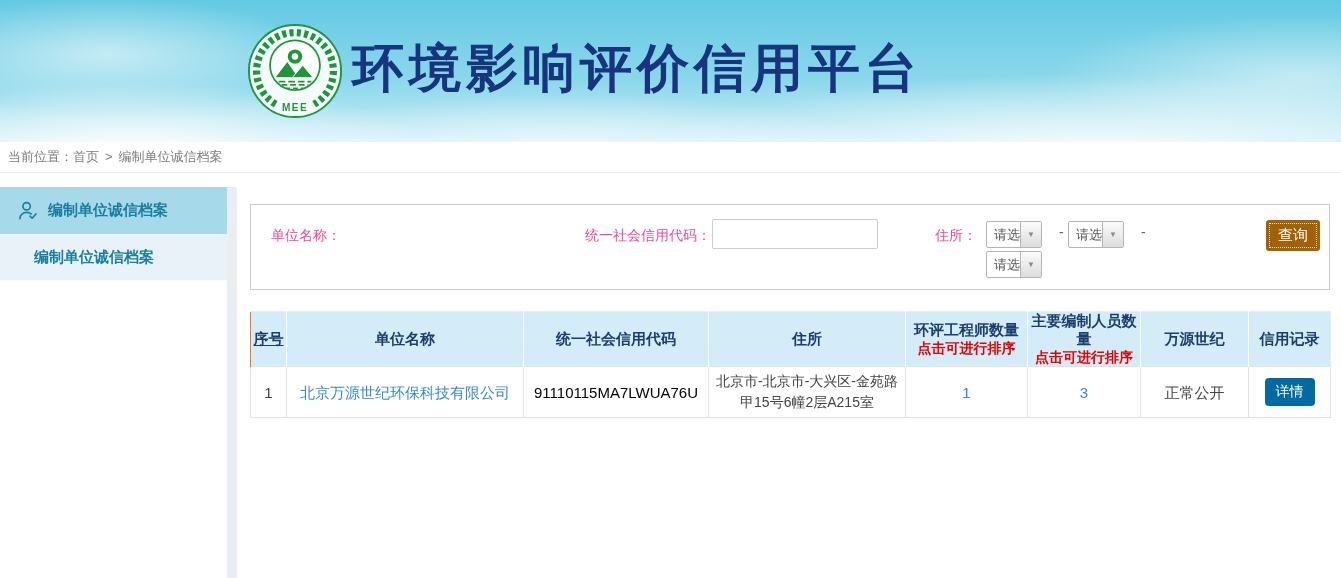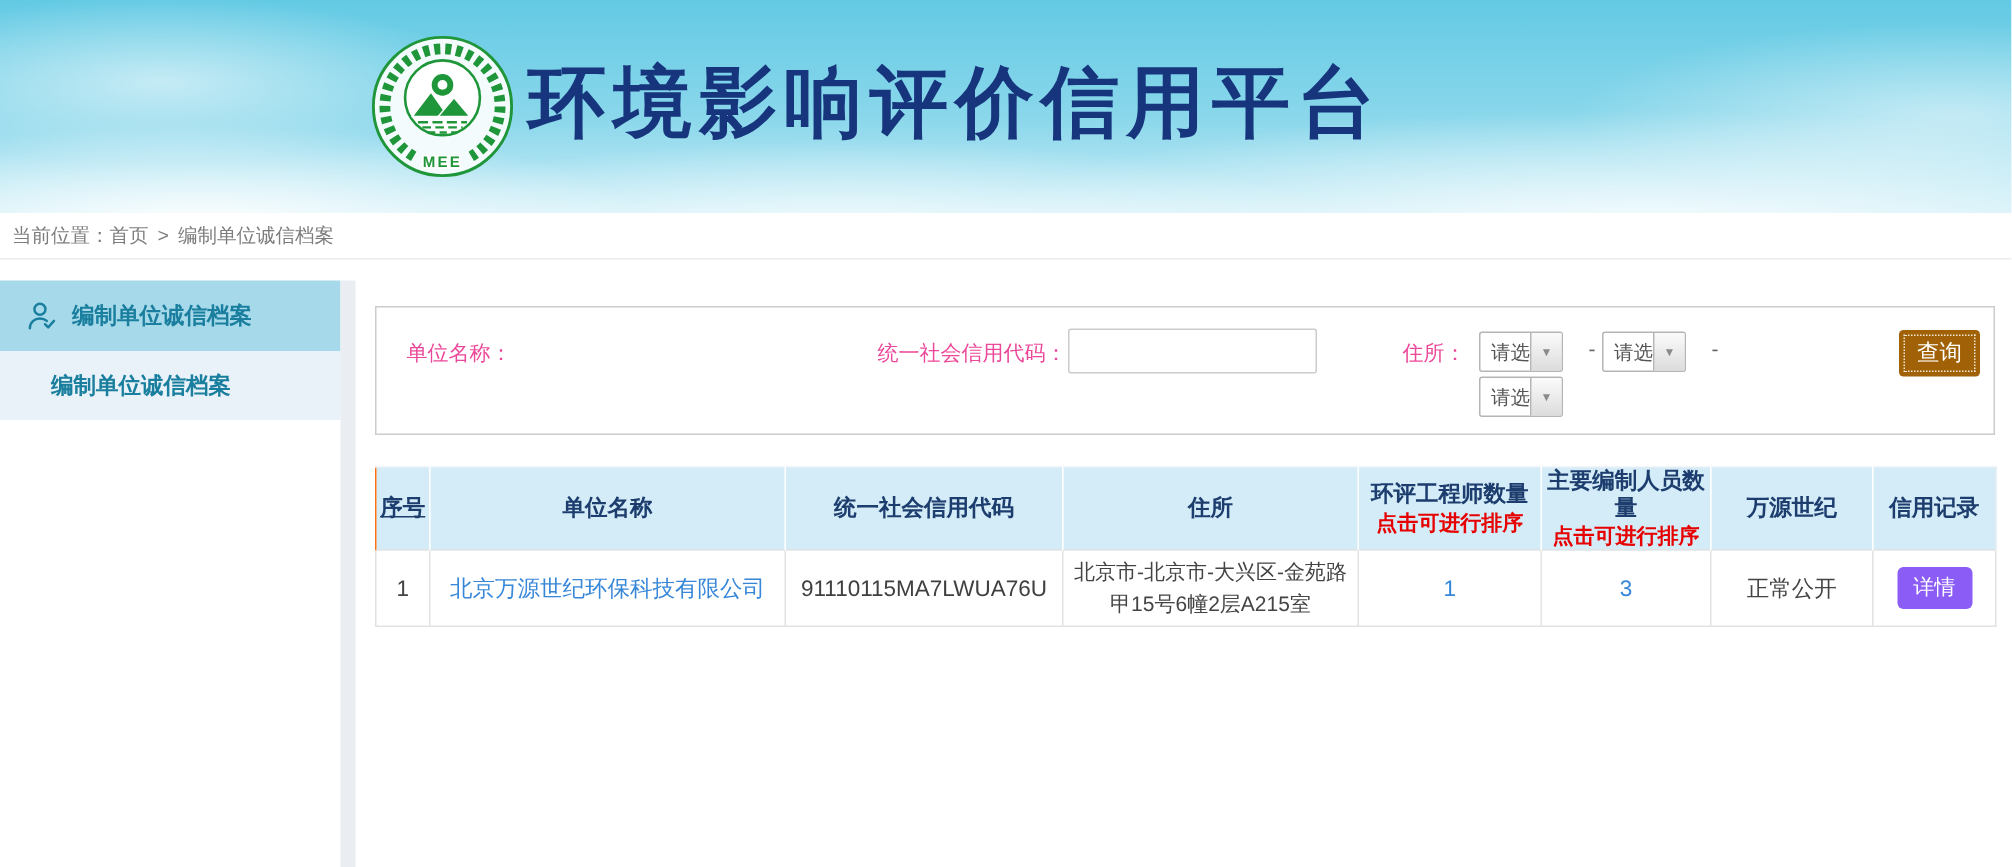--- a/index.html
+++ b/index.html
@@ -98,25 +98,25 @@
     border-top:1px solid #e3edf3;line-height:18px;
   }
   .results thead th:first-child{border-left:1px solid #f97316;text-decoration:underline;}
   .results thead th:last-child{border-right:1px solid #e3edf3;}
   .results thead th.sortable{cursor:pointer;}
   .sort-hint{display:block;color:#e60000;font-size:14px;font-weight:bold;line-height:18px;}
   .results tbody td{
     border:1px solid #e2e2e2;height:46px;text-align:center;
     font-size:15px;color:#444;padding:2px 8px;line-height:21px;
   }
-  .results tbody td.code-cell{color:#404040;font-size:15px;padding:2px 2px;}
+  .results tbody td.code-cell{color:#000000;font-size:15px;padding:2px 2px;}
   .results tbody td.addr-cell{font-size:14px;padding:2px 6px;}
   a.blue-link{color:#3787d9;text-decoration:none;cursor:pointer;}
   .detail-btn{
-    display:inline-block;background:#8b5cf6;color:#fff;font-size:14px;
+    display:inline-block;background:#0369a1;color:#fff;font-size:14px;
     border:none;border-radius:4px;padding:5px 11px;cursor:pointer;font-family:Liberation Serif, serif;
   }
 </style>
 </head>
 <body>
 
 <div class="page">
 
   <div class="banner">
     <svg class="logo" viewBox="0 0 100 100">

